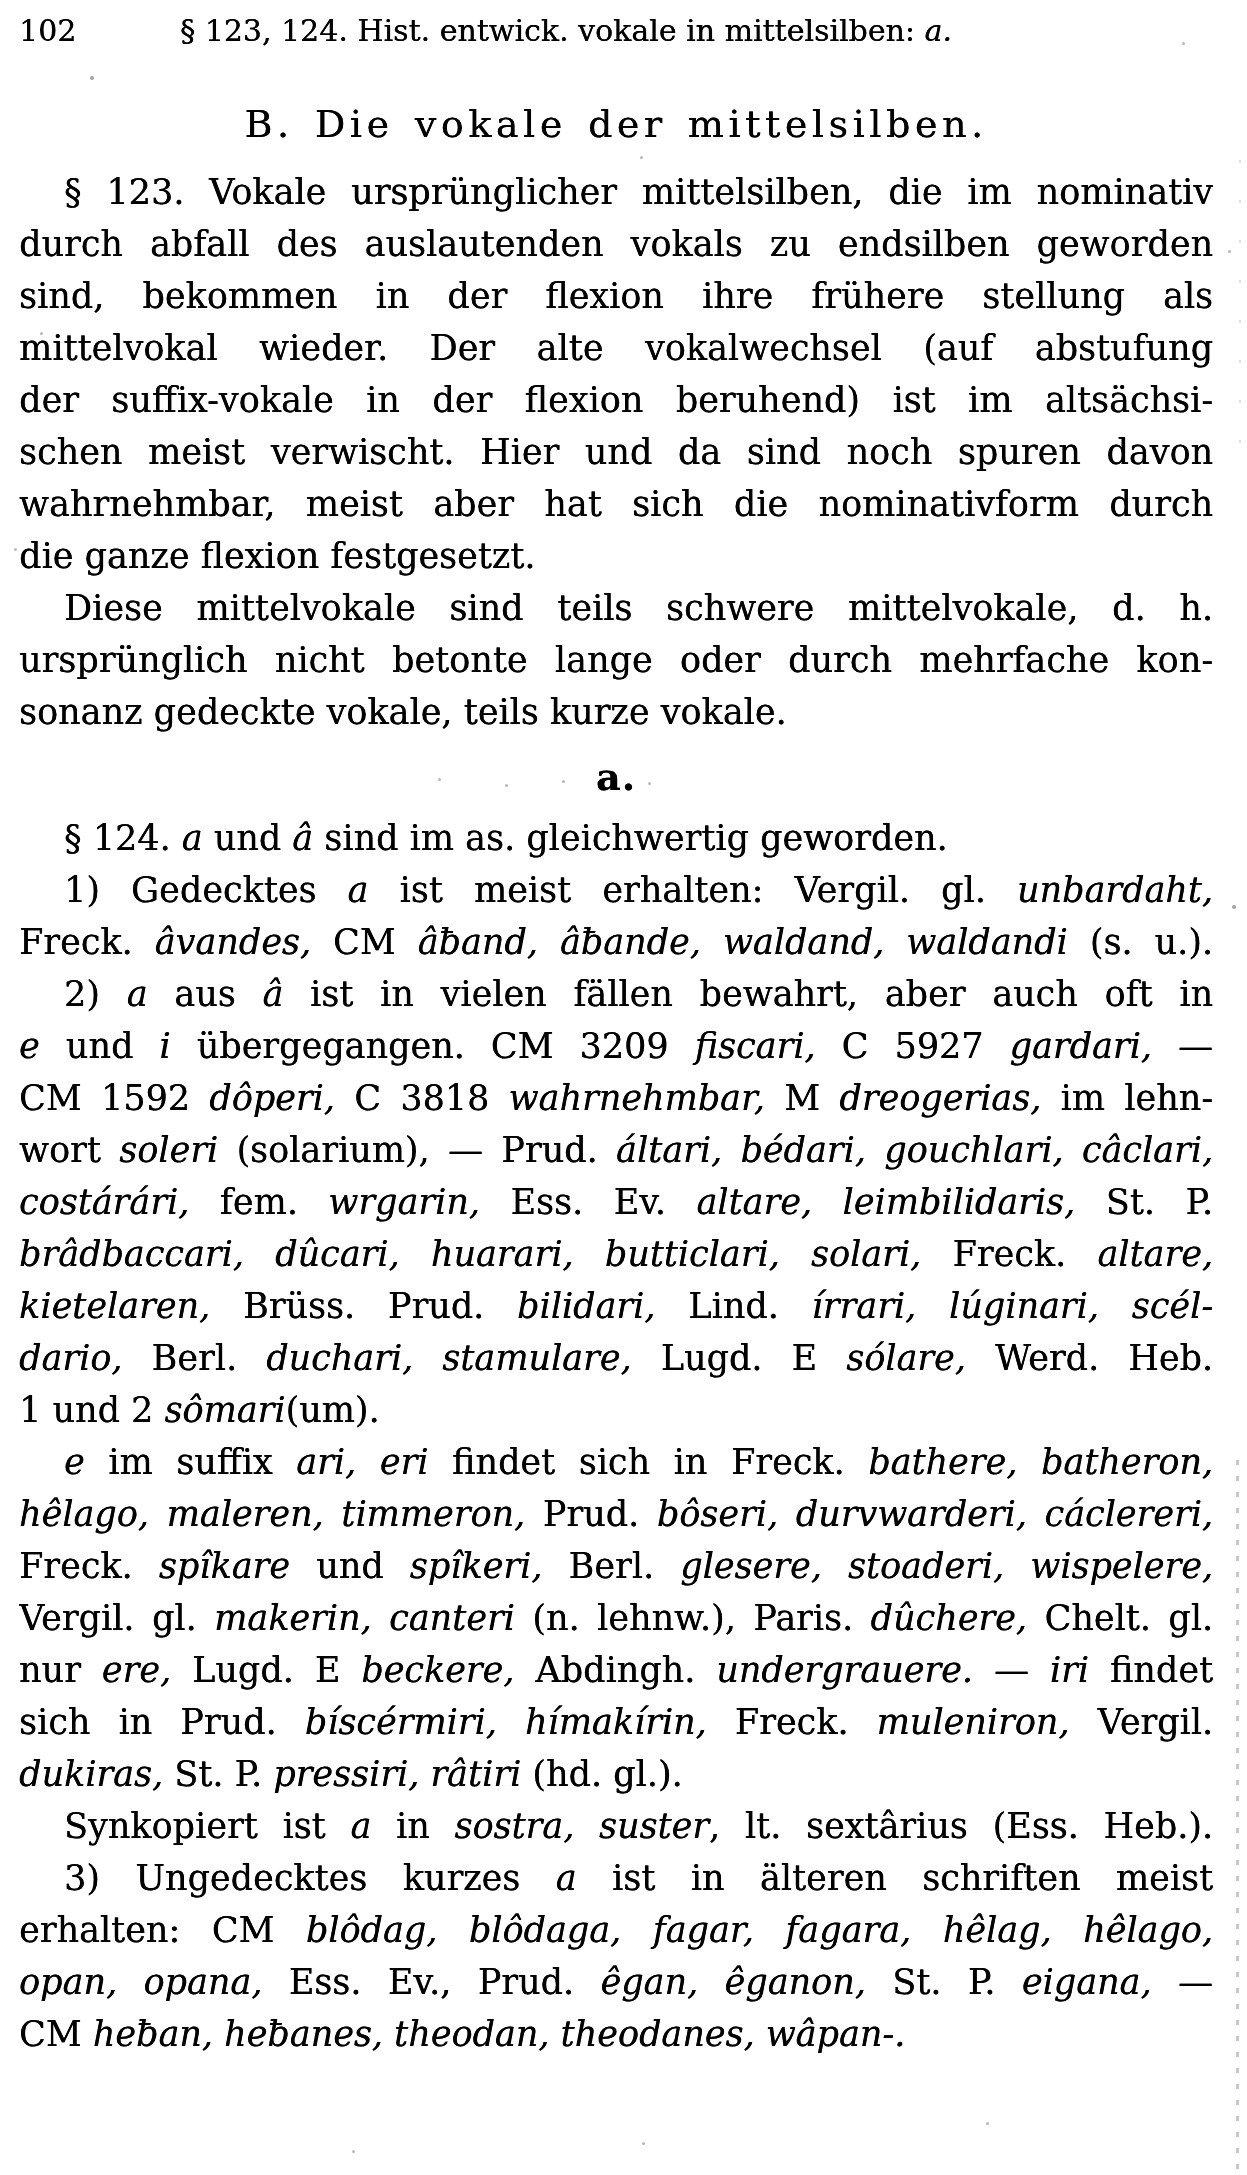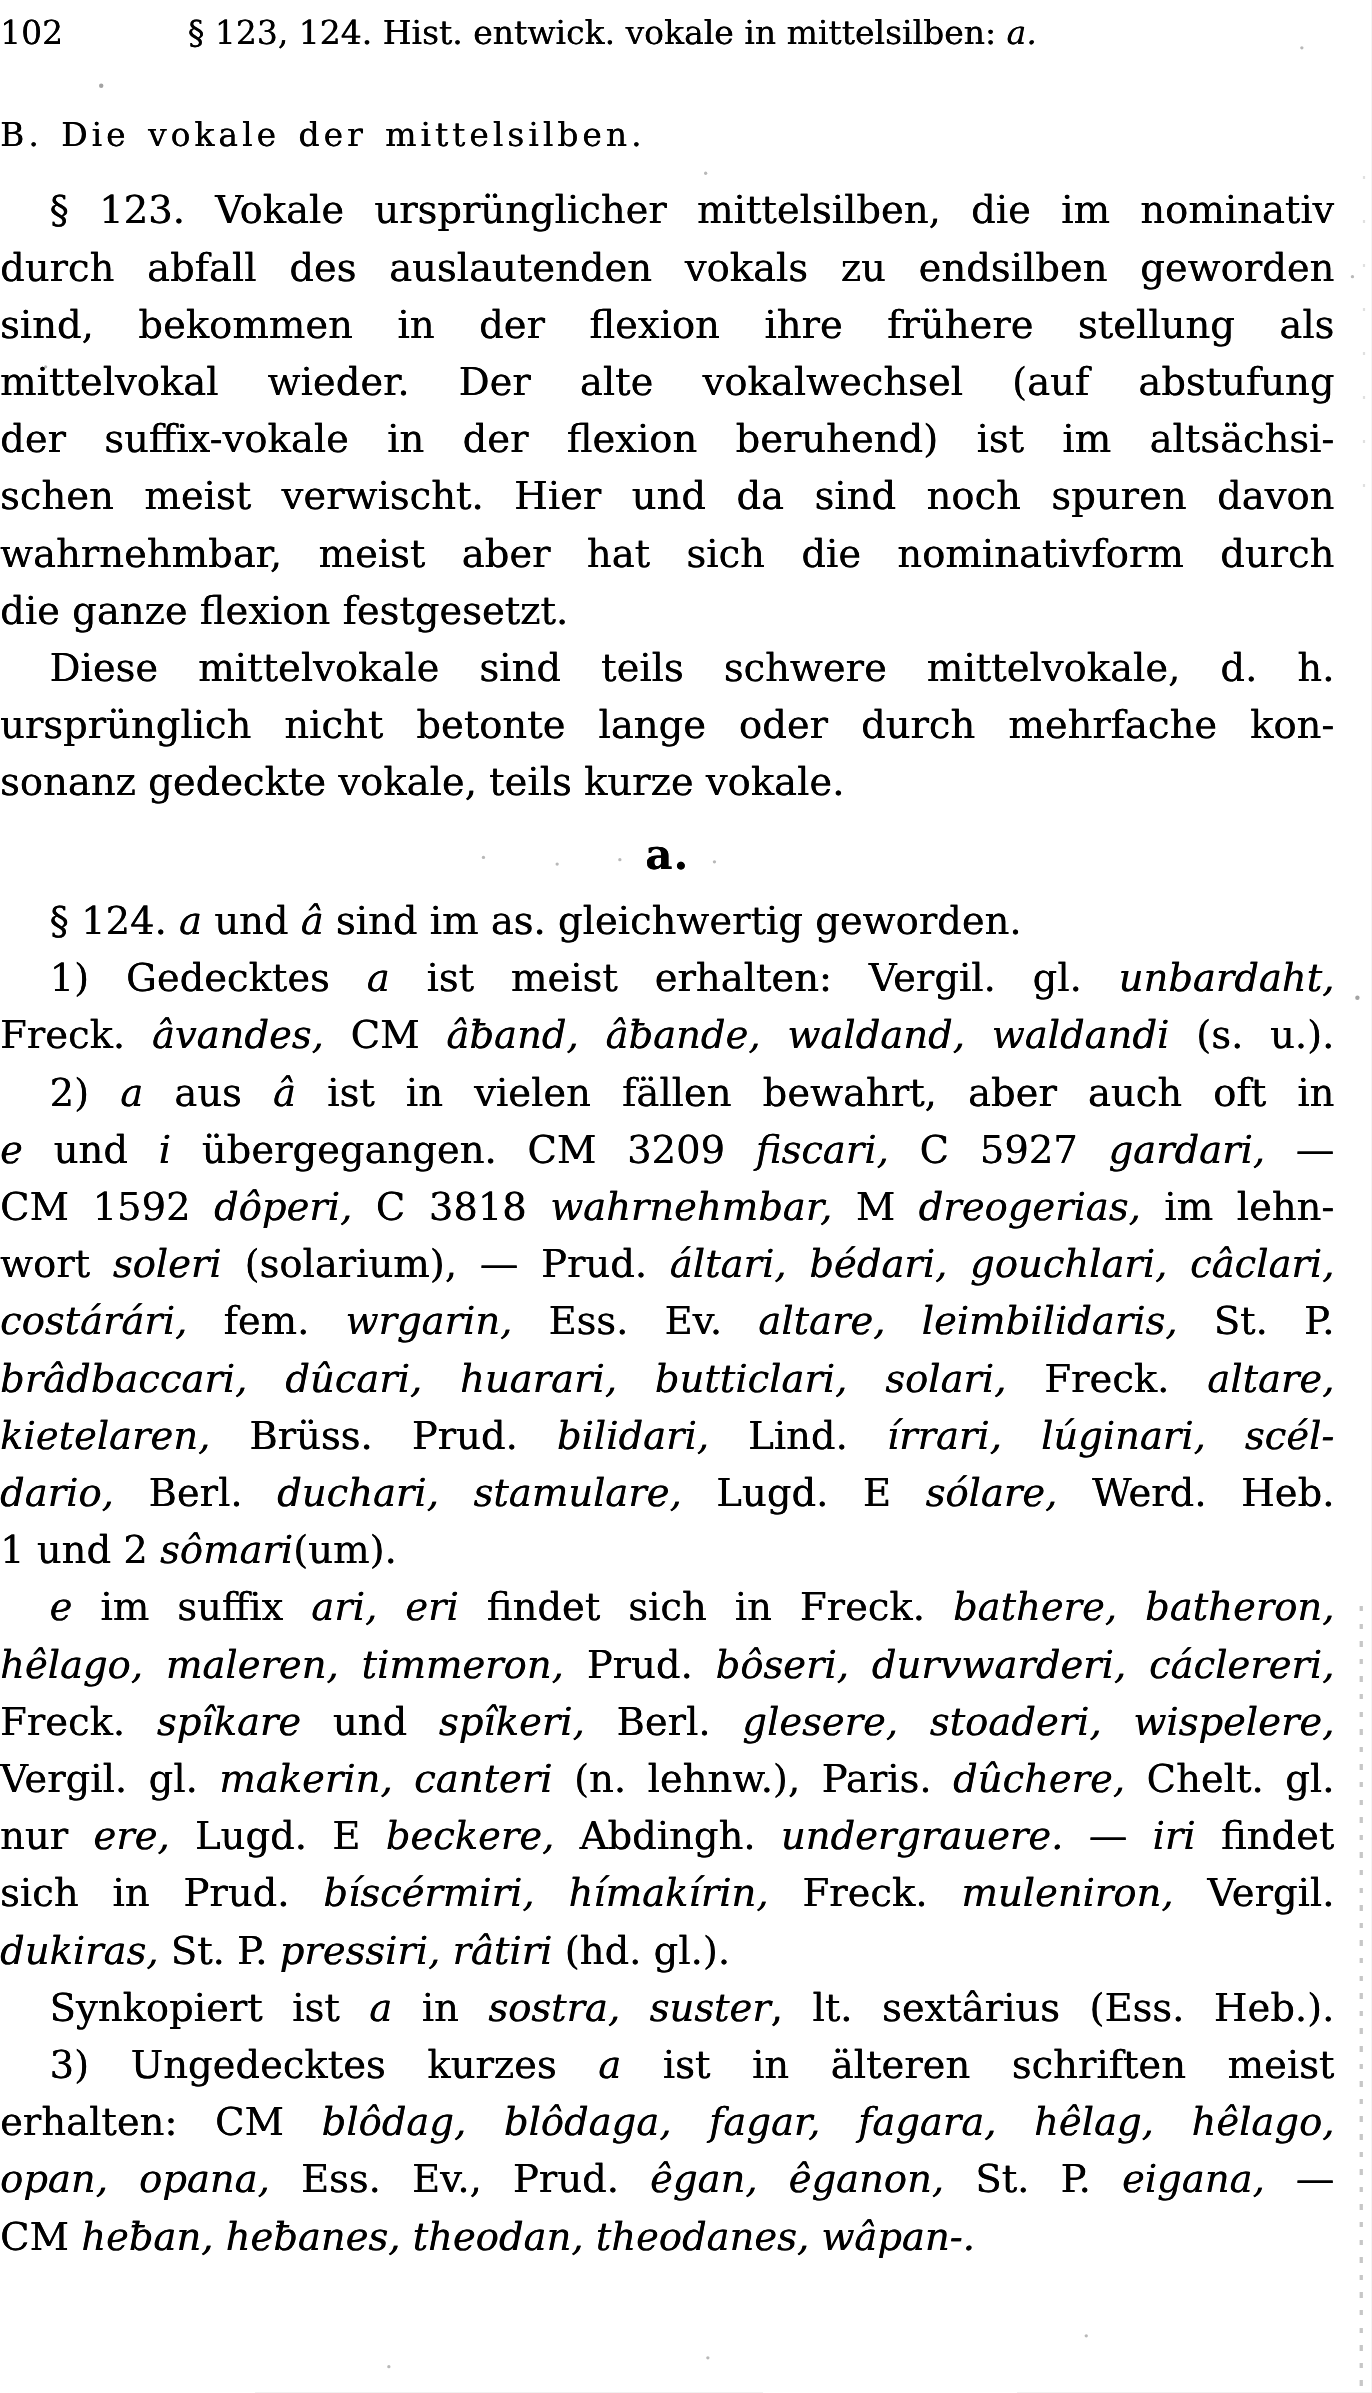--- a/index.html
+++ b/index.html
@@ -5,33 +5,33 @@
   html,body { margin:0; padding:0; background:#e8e8e8; }
   .page {
     position:relative;
     width:1247px; height:2175px;
     background:#ffffff;
     color:#000000;
     font-family:"DejaVu Serif", serif;
     overflow:hidden;
     text-shadow: 0.3px 0 0 currentColor;
   }
-  .content { padding:12px 34px 0 0; }
+  .content { padding:12px 34px 0 19px; }
 
   .running-header { position:relative; height:38px; font-size:30px; line-height:38px; }
   .pageno { position:absolute; left:0; top:0; }
   .rh-text { transform:translateX(-50px); }
   .running-header .line,
   .running-header .line.j { text-align:center; text-align-last:center; text-indent:0; }
 
   .section-heading {
     margin:52px 0 0 0;
     font-weight:normal;
-    font-size:30px; line-height:44px;
-    text-align:left;
+    font-size:38px; line-height:44px;
+    text-align:center;
     letter-spacing:0.12em; word-spacing:0.12em;
   }
 
   .body-text { margin-top:20px; font-size:35px; line-height:52px; }
 
   .line { text-align:justify; text-align-last:left; overflow:hidden; }
   .line.j { text-align-last:justify; }
   .line.first { text-indent:45px; }
   .it { font-style:italic; }
 

